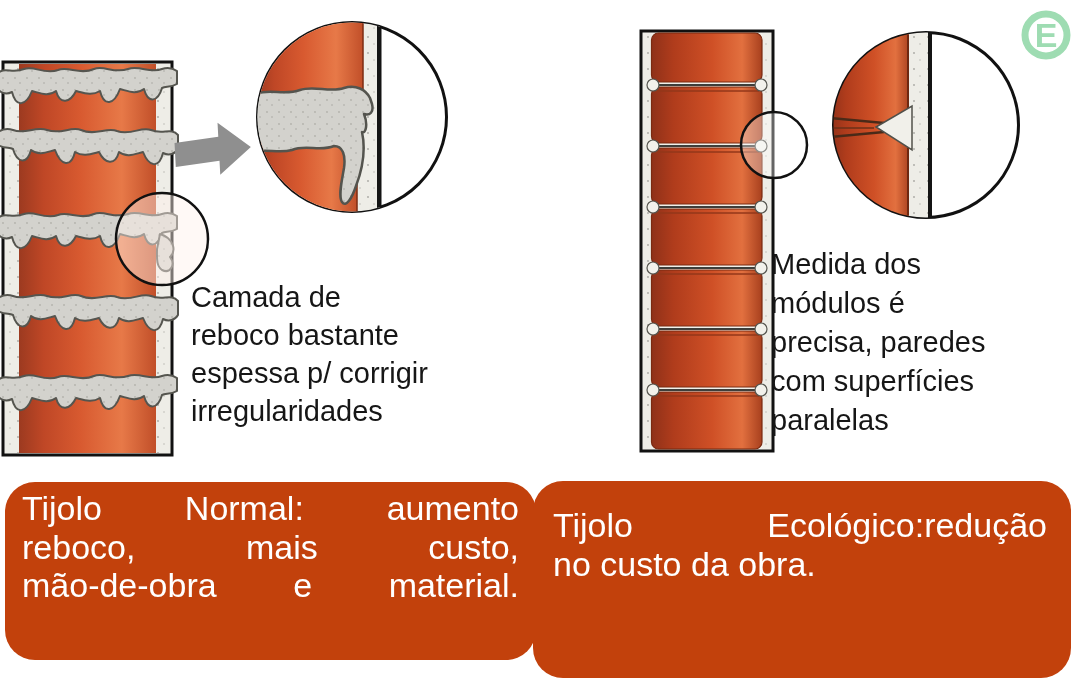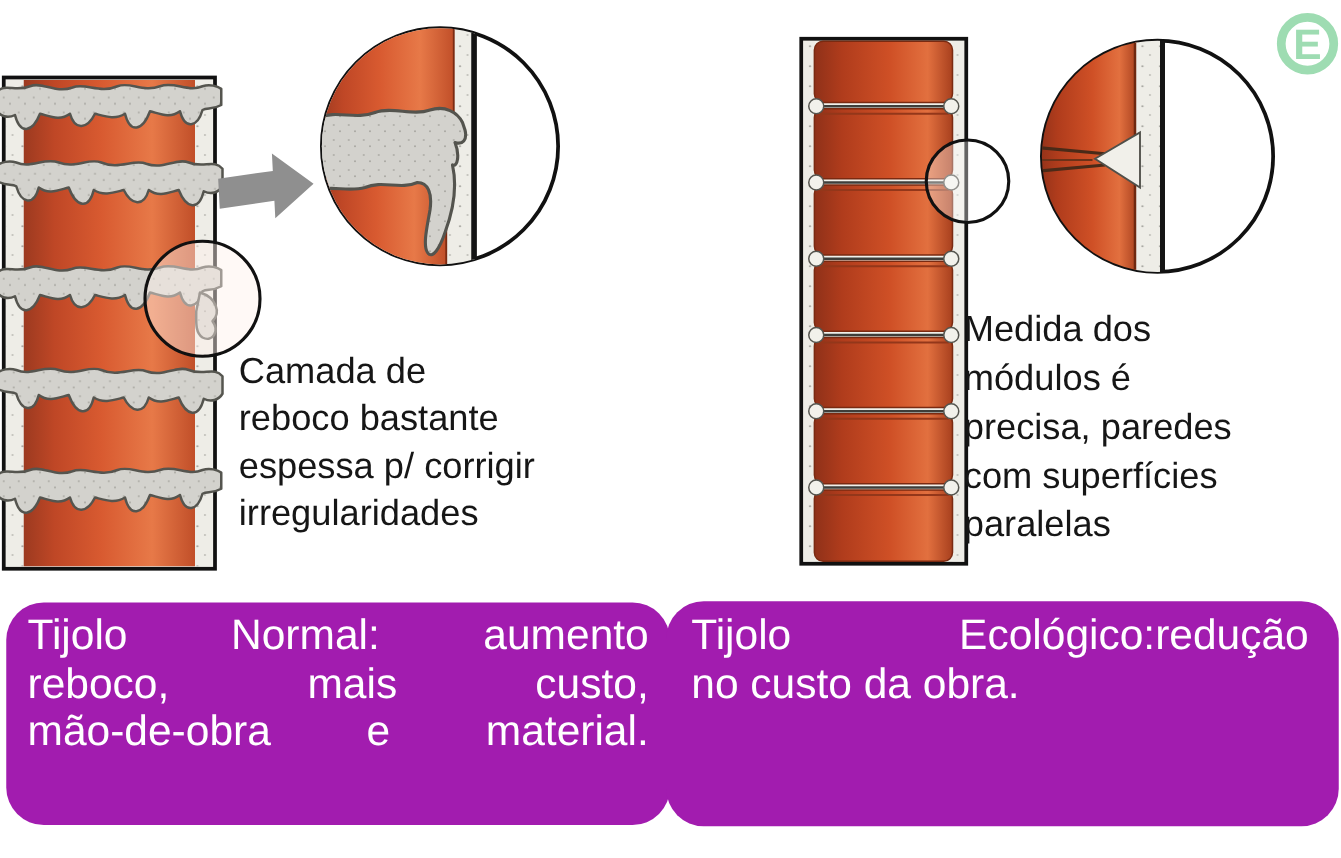--- a/index.html
+++ b/index.html
@@ -2,24 +2,24 @@
 <html><head>
 <meta charset="utf-8">
 <style>
   html,body{margin:0;padding:0;}
   body{font-family:"Liberation Sans", sans-serif; background:#ffffff;}
   .stage{position:relative;width:1073px;height:686px;background:#ffffff;overflow:hidden;}
   .illustration{position:absolute;left:0;top:0;width:1073px;height:686px;}
   .caption{position:absolute;white-space:pre-line;text-align:left;color:#161616;}
   .caption.left{left:191px;top:278px;width:312px;font-size:29px;line-height:38px;}
   .caption.right{left:771px;top:245px;width:300px;font-size:29px;line-height:39px;}
-  .tan-box{position:absolute;background:#a21caf;border-radius:30px;color:#ffffff;
+  .tan-box{position:absolute;background:#c2410c;border-radius:30px;color:#ffffff;
            font-size:34px;line-height:38.6px;}
   .tan-box.left{left:5px;top:482px;width:497px;height:171px;padding:7px 17px 0 17px;box-sizing:content-box;}
-  .tan-box.right{left:533px;top:481px;width:494px;height:172px;padding:8px 24px 0 20px;}
+  .tan-box.right{left:533px;top:481px;width:494px;height:172px;padding:25px 24px 0 20px;}
   .tan-line{text-align:justify;text-align-last:justify;}
   .tan-line.natural{text-align:right;text-align-last:left;}
 </style>
 </head>
 <body>
 
 <div class="stage">
 
   <svg class="illustration" viewBox="0 0 1073 686" xmlns="http://www.w3.org/2000/svg">
     <defs>

